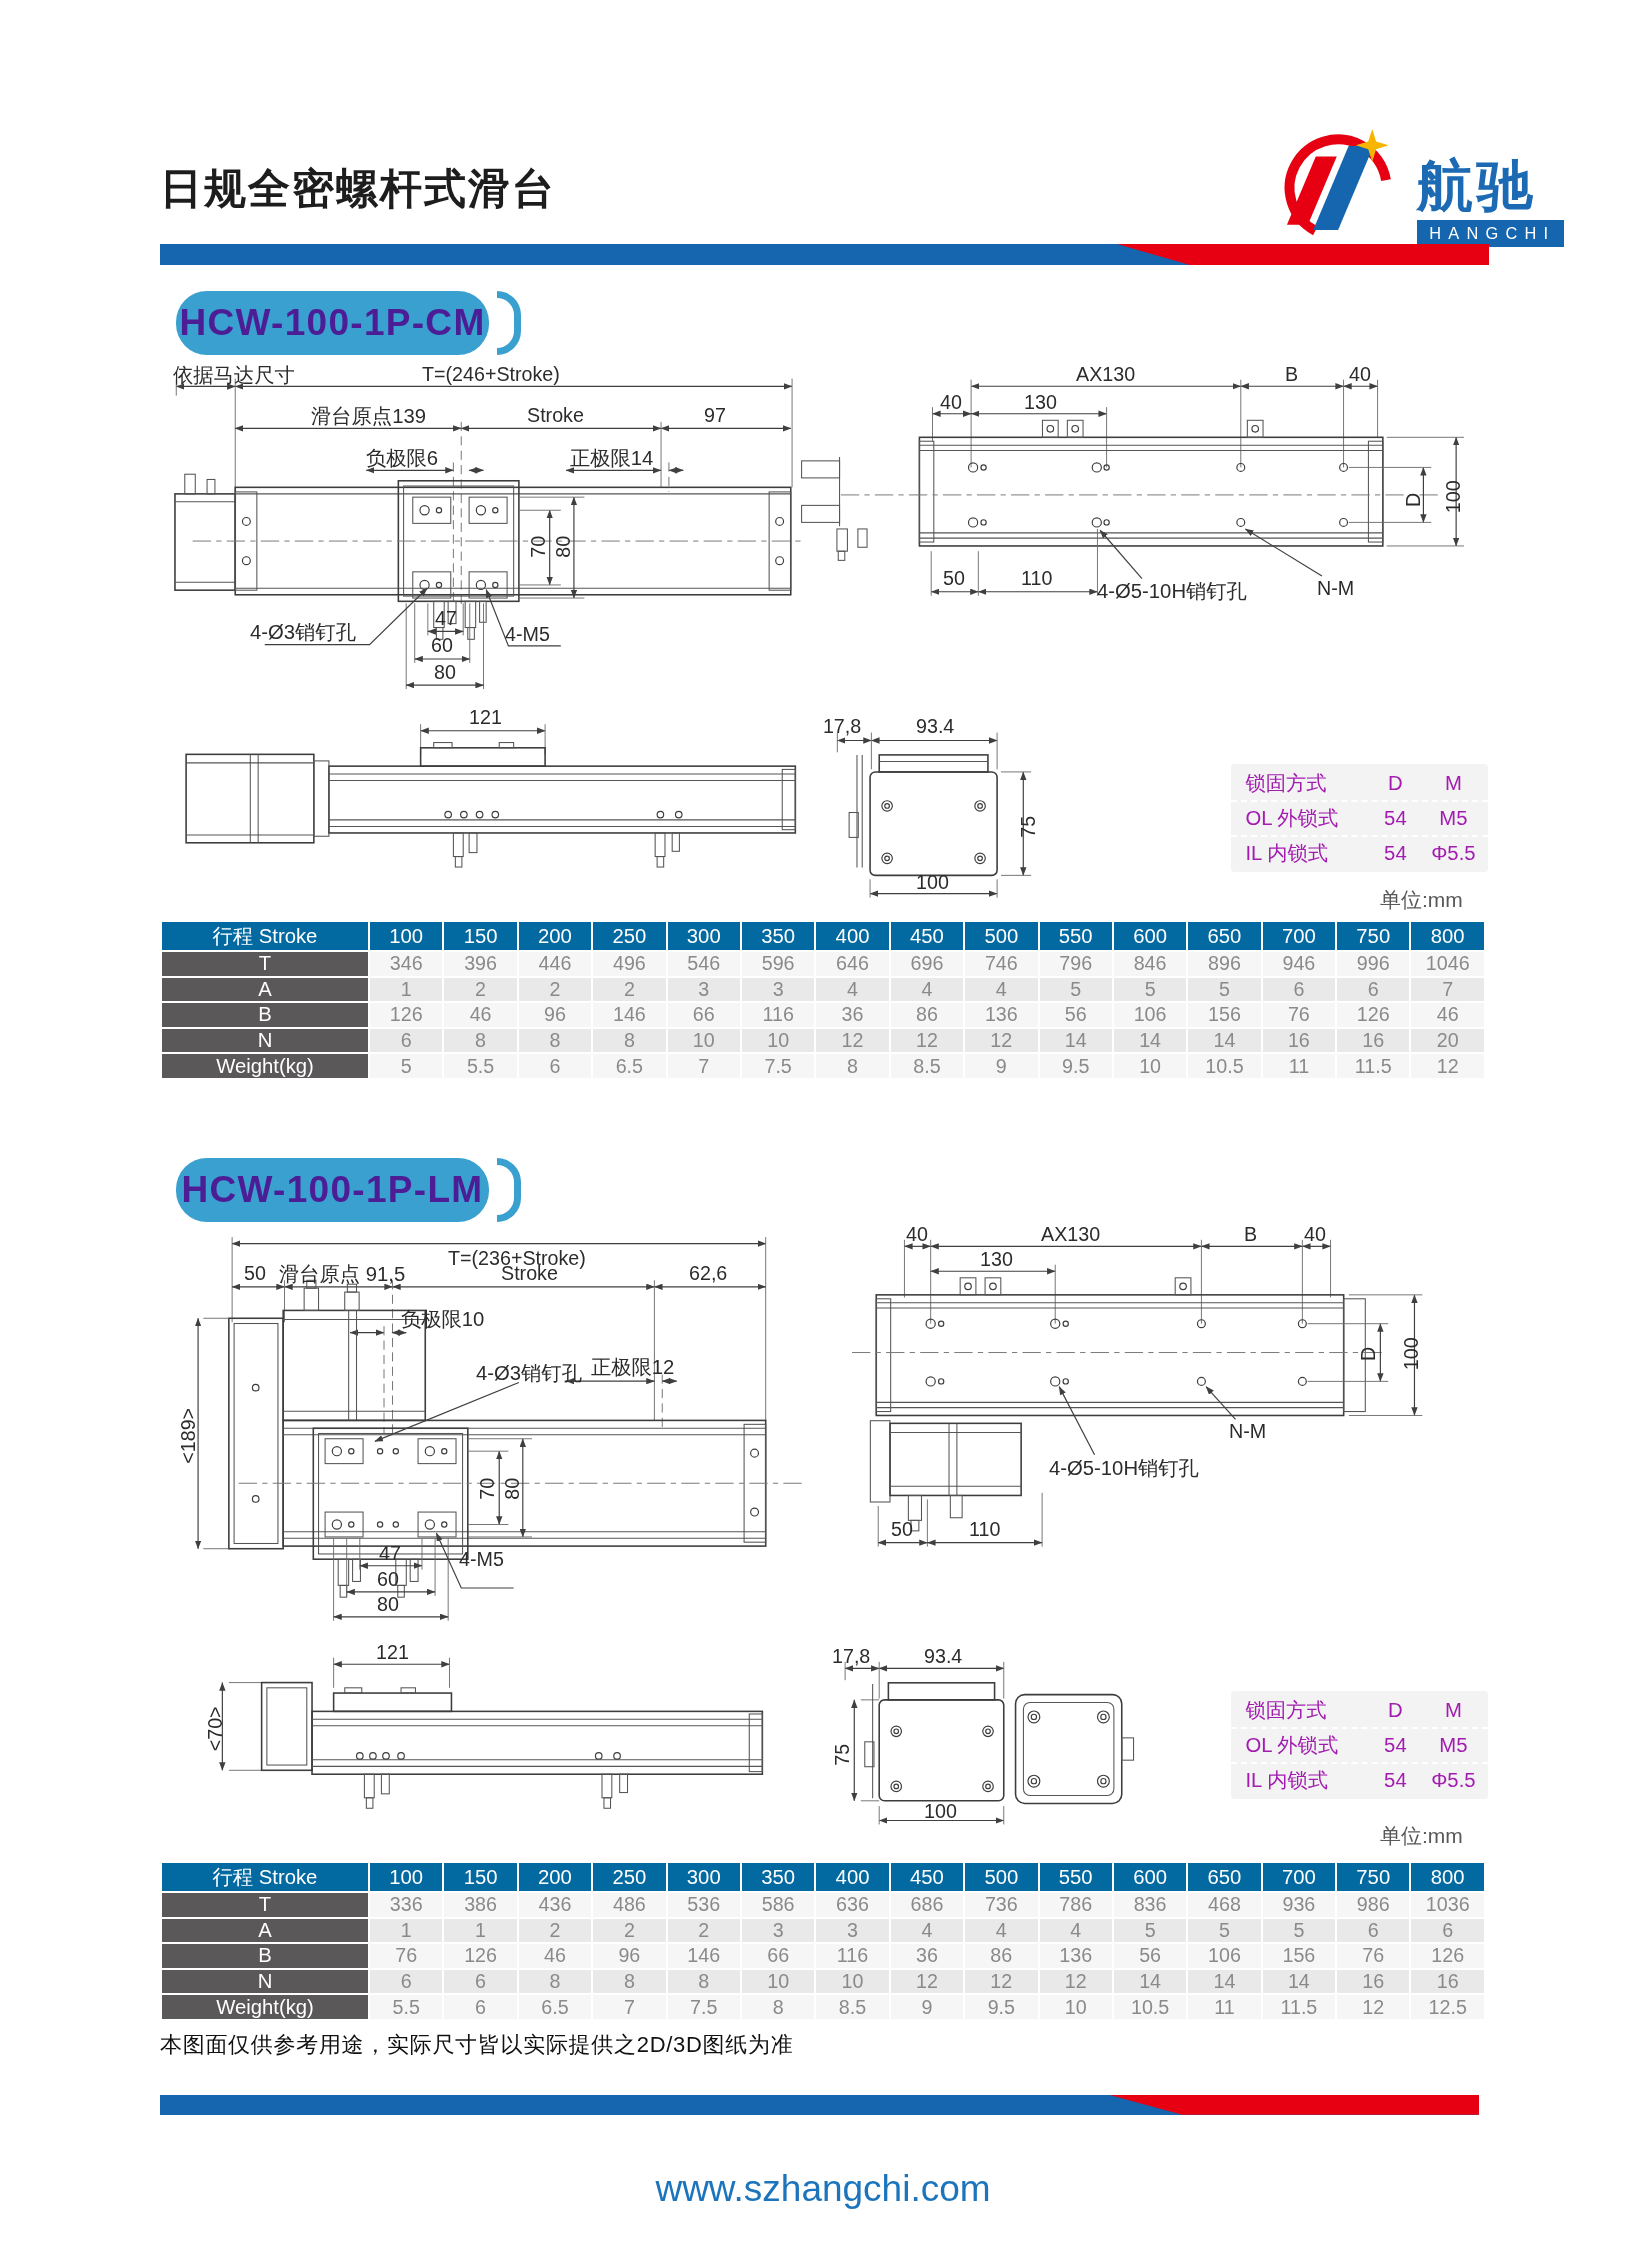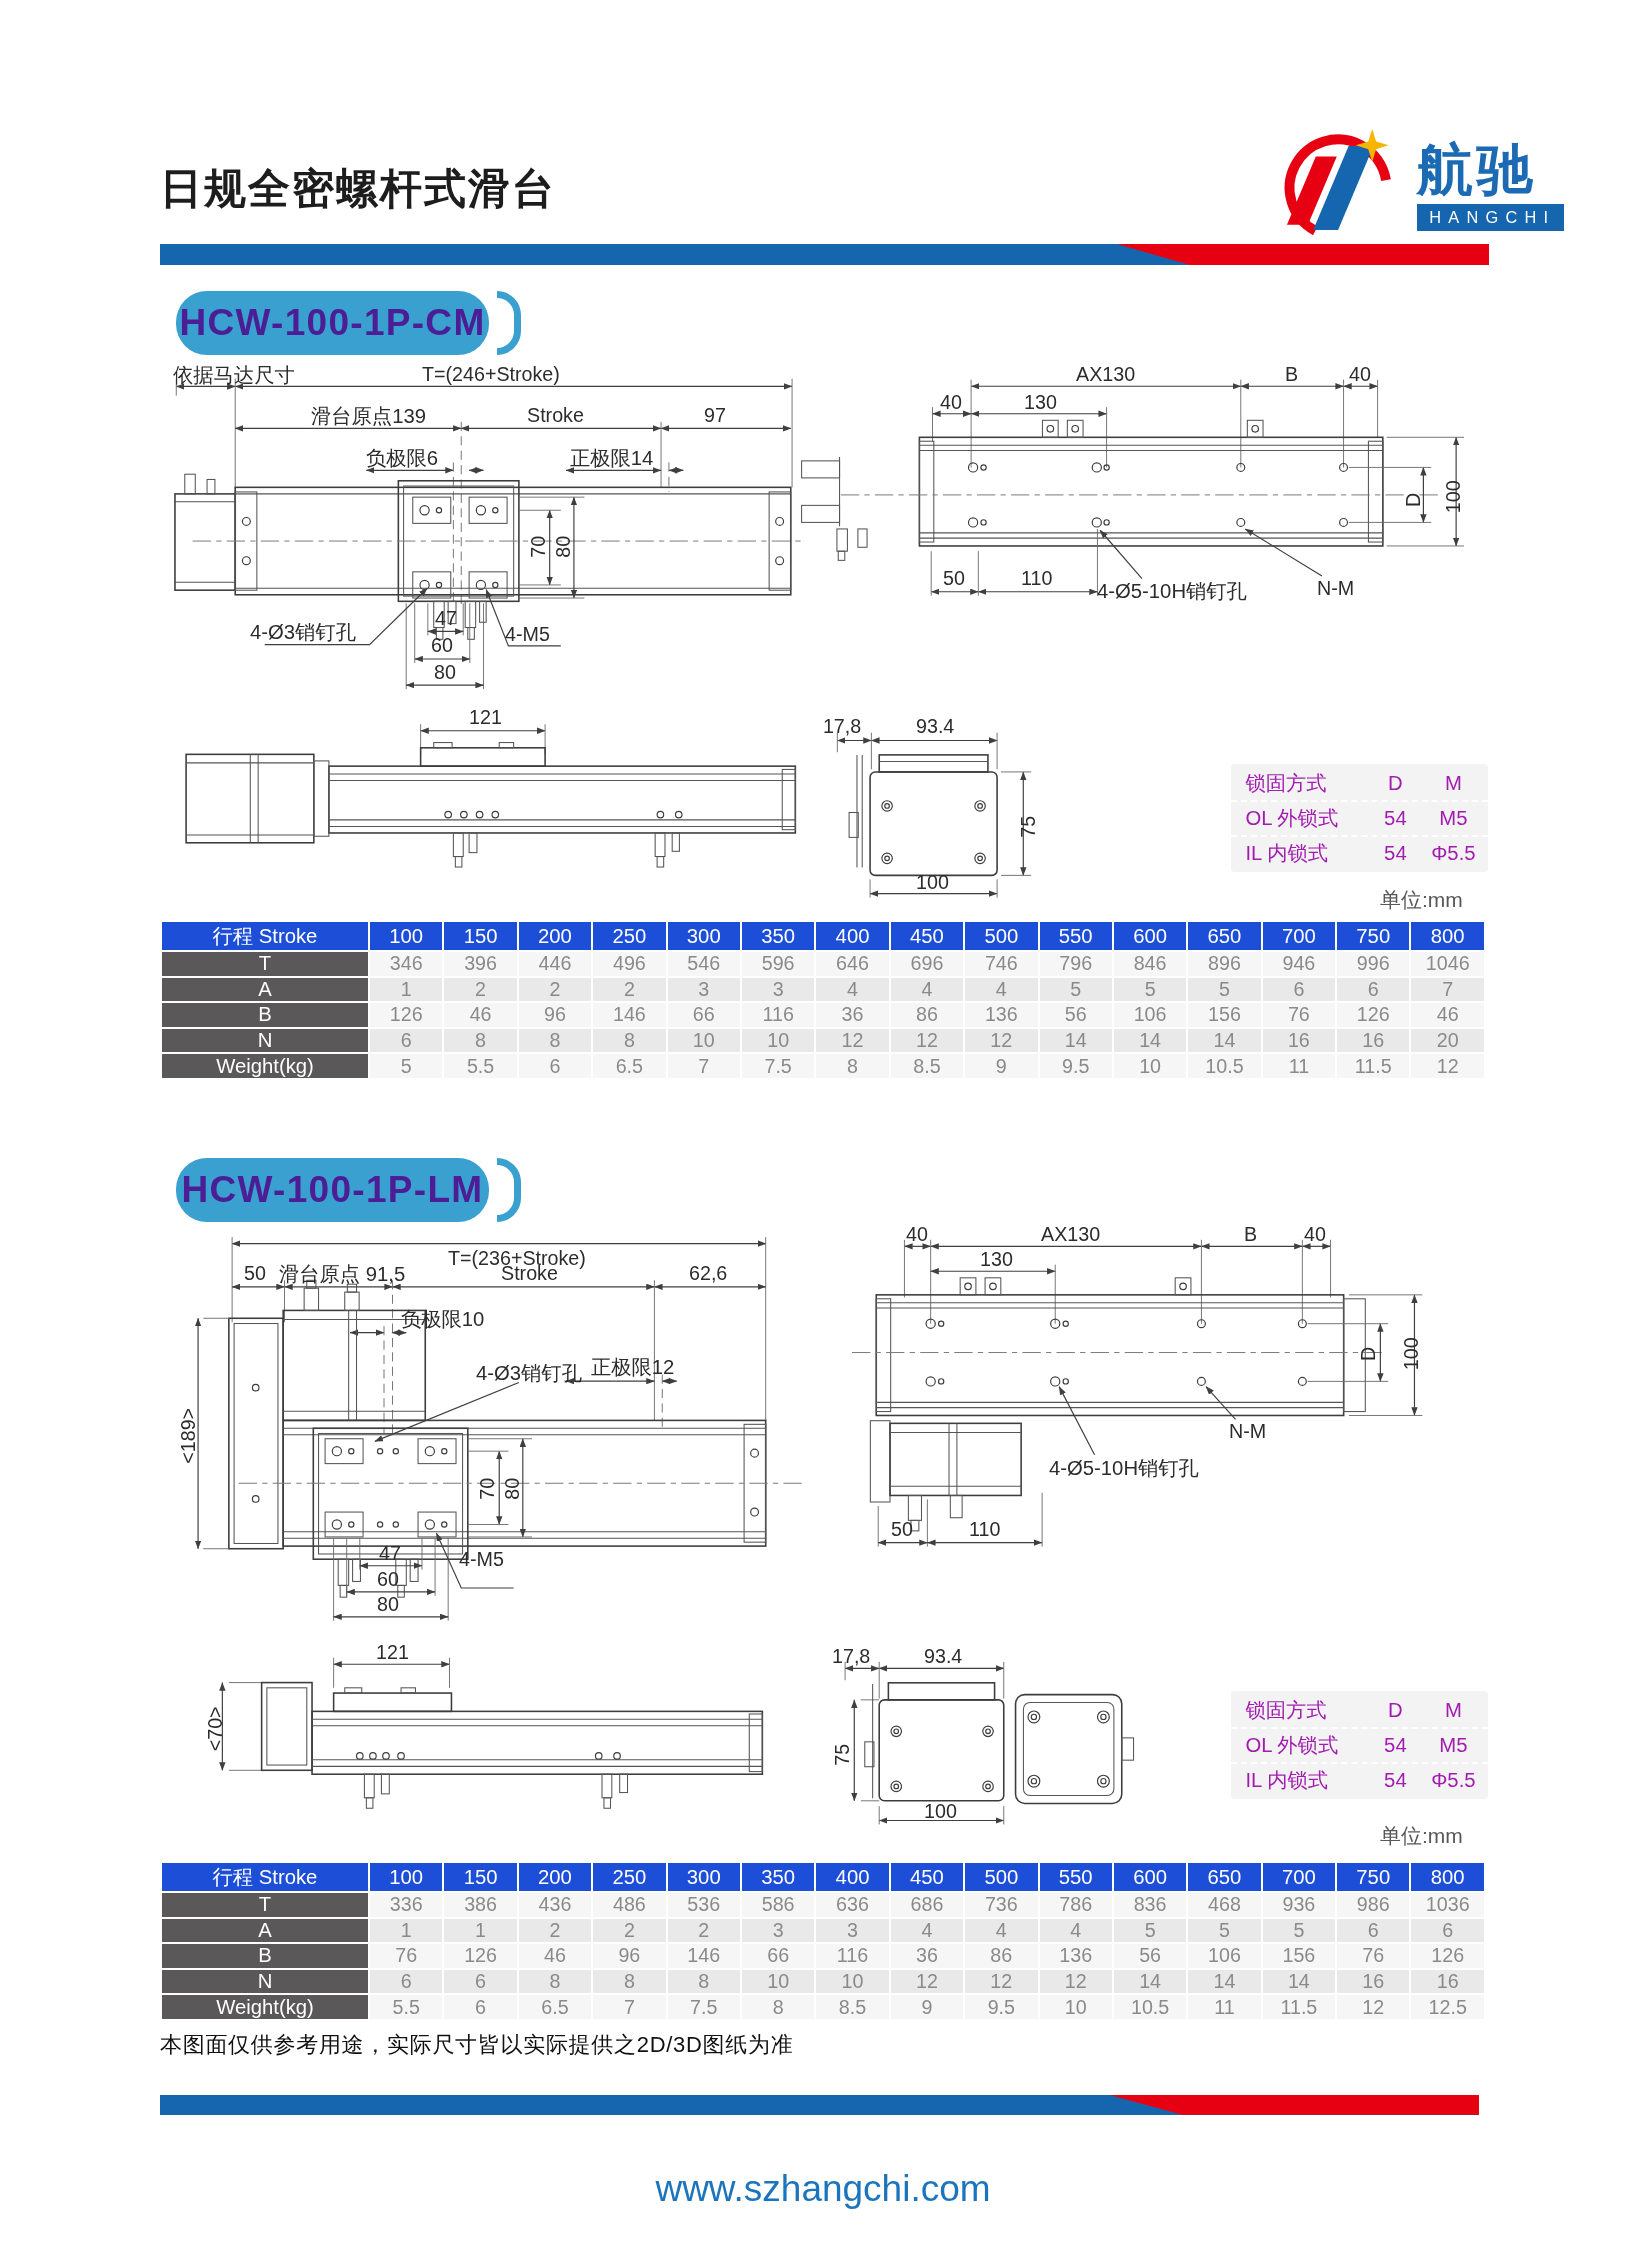--- a/index.html
+++ b/index.html
@@ -3,21 +3,21 @@
 <meta charset="utf-8">
 <style>
   html,body{margin:0;padding:0;background:#fff;}
   body{width:1646px;height:2250px;position:relative;font-family:"Liberation Sans","DejaVu Sans",sans-serif;overflow:hidden;}
   .abs{position:absolute;}
   
   .page-title{font-size:42px;font-weight:bold;color:#1d1d1d;letter-spacing:2px;}
   .hbar{position:absolute;height:21px;}
   .hbar .blue{position:absolute;inset:0;background:#1566AE;}
   .hbar .red{position:absolute;inset:0;background:#E60012;clip-path:polygon(72% 0,100% 0,100% 100%,77.5% 100%);}
-  .logo{display:flex;align-items:center;}
+  .logo{display:flex;align-items:flex-end;}
   .logo-col{margin-left:3.9px;}
   .logo-cn{font-size:56px;font-weight:bold;color:#1B6AB3;line-height:1.05;letter-spacing:3.9px;}
   .logo-en{margin-top:3.9px;background:#1566AE;color:#fff;font-size:16.4px;letter-spacing:7.2px;text-align:center;padding:4.6px 0 3.9px 3.9px;width:143px;}
   
   .badge{display:flex;align-items:stretch;height:64px;}
   .badge-pill{width:313px;background:#3AA0CF;border-radius:31px;display:flex;align-items:center;justify-content:center;}
   .badge-pill span{color:#4c1d95;font-size:37px;font-weight:bold;letter-spacing:1.3px;}
   .badge-arc{width:17px;margin-left:7.9px;border:7.2px solid #3AA0CF;border-left:none;border-radius:0 35px 35px 0;}
   
   .draw{position:absolute;}
@@ -37,21 +37,21 @@
   .lock-table{width:257px;background:#F3F3F4;border-radius:3.9px;padding:2.6px 0;}
   .lt-row{display:flex;height:33px;align-items:center;color:#a21caf;font-size:20.3px;}
   .lt-row + .lt-row{border-top:2px dashed #fff;}
   .lt-c0{width:122px;padding-left:14.4px;}
   .lt-c1{width:56px;text-align:center;}
   .lt-c2{width:60px;text-align:center;}
   .unit{font-size:21px;color:#595757;}
   
   .dtable{border-collapse:collapse;table-layout:fixed;width:100%;}
   .dtable td{border:2px solid #fff;height:23.6px;text-align:center;font-size:19.7px;color:#8a8a8a;overflow:hidden;padding:0;}
-  .dtable tr.hdr td{background:#1d4ed8;color:#fff;font-size:20.3px;}
+  .dtable tr.hdr td{background:#0369a1;color:#fff;font-size:20.3px;}
   .dtable td.lbl{background:#5A5858;color:#fff;font-size:20.3px;}
   .dtable tr.even td:not(.lbl){background:#F6F6F6;}
   .dtable tr.odd td:not(.lbl){background:#E9E9E9;}
   
   .note{font-size:22px;color:#111;letter-spacing:0.7px;}
   .site{font-size:37px;color:#1C75BC;text-align:center;}
 </style>
 </head>
 <body>
 

